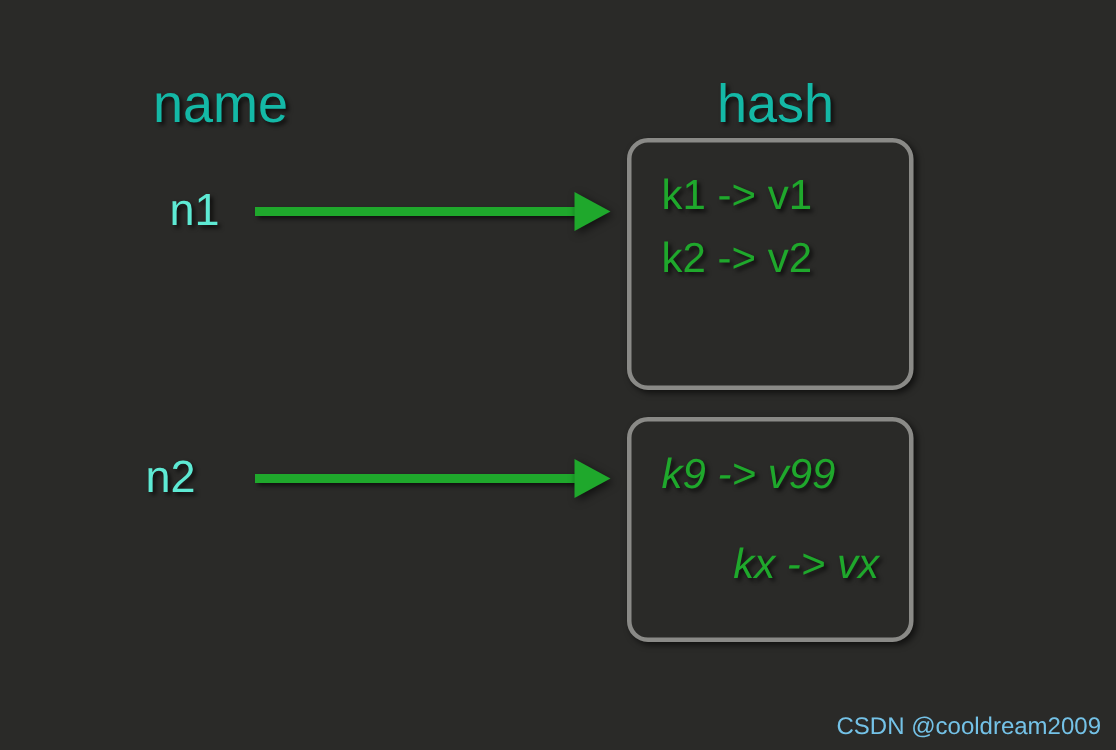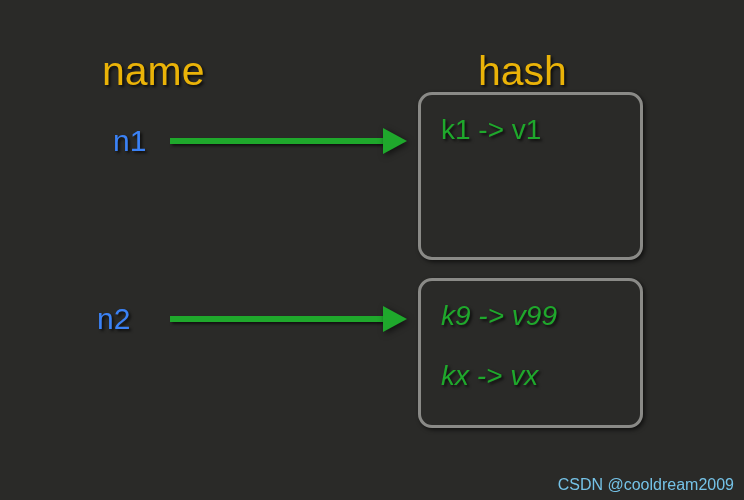--- a/index.html
+++ b/index.html
@@ -6,32 +6,32 @@
   body {
     background: #2a2a28;
     width: 744px;
     height: 500px;
     position: relative;
     font-family: "Helvetica Neue", Arial, sans-serif;
     overflow: hidden;
   }
   .header {
     position: absolute;
-    font-size: 41px;
+    font-size: 36px;
     font-weight: 500;
-    color: #eab308;
+    color: #14b8a6;
     text-shadow: 2px 2px 3px rgba(0,0,0,0.7);
   }
   .header-name { top: 48px; left: 102px; }
   .header-hash { top: 48px; left: 478px; }
   .name-label {
     position: absolute;
     font-size: 30px;
     font-weight: 400;
-    color: #3b82f6;
+    color: #5eead4;
     text-shadow: 2px 2px 3px rgba(0,0,0,0.7);
   }
   .n1 { top: 124px; left: 113px; }
   .n2 { top: 302px; left: 97px; }
   .arrow {
     position: absolute;
     height: 6px;
     background: #1fa82c;
     box-shadow: 2px 2px 3px rgba(0,0,0,0.6);
   }
@@ -44,37 +44,37 @@
     border-top: 13px solid transparent;
     border-bottom: 13px solid transparent;
     border-left: 24px solid #1fa82c;
     filter: drop-shadow(2px 2px 3px rgba(0,0,0,0.6));
   }
   .arrow1 { top: 138px; left: 170px; width: 215px; }
   .arrow2 { top: 316px; left: 170px; width: 215px; }
   .hash-box {
     position: absolute;
     left: 418px;
-    width: 225px;
+    width: 191px;
     border: 3px solid #8a8a87;
     border-radius: 14px;
     padding: 14px 20px 18px 20px;
     box-shadow: 2px 2px 4px rgba(0,0,0,0.6);
   }
   .box1 { top: 92px; height: 168px; }
   .box2 { top: 278px; height: 150px; font-style: italic; }
   .entry {
     font-size: 28px;
     font-weight: 400;
     color: #1fa82c;
     text-shadow: 2px 2px 3px rgba(0,0,0,0.7);
     line-height: 1.5;
     white-space: nowrap;
   }
-  .entry.spaced { margin-top: 18px; }
+  .entry.spaced { margin-top: 18px; text-align: right; }
   .watermark {
     position: absolute;
     bottom: 6px;
     right: 10px;
     font-size: 16px;
     color: #7dd3fc;
     opacity: 0.9;
     font-family: Arial, sans-serif;
   }
 </style>
@@ -85,20 +85,21 @@
 <div class="header header-hash">hash</div>
 
 <div class="name-label n1">n1</div>
 <div class="name-label n2">n2</div>
 
 <div class="arrow arrow1"></div>
 <div class="arrow arrow2"></div>
 
 <div class="hash-box box1">
   <div class="entry">k1 -&gt; v1</div>
+  <div class="entry">k2 -&gt; v2</div>
 </div>
 
 <div class="hash-box box2">
   <div class="entry">k9 -&gt; v99</div>
   <div class="entry spaced">kx -&gt; vx</div>
 </div>
 
 <div class="watermark">CSDN @cooldream2009</div>
 
 </body></html>

